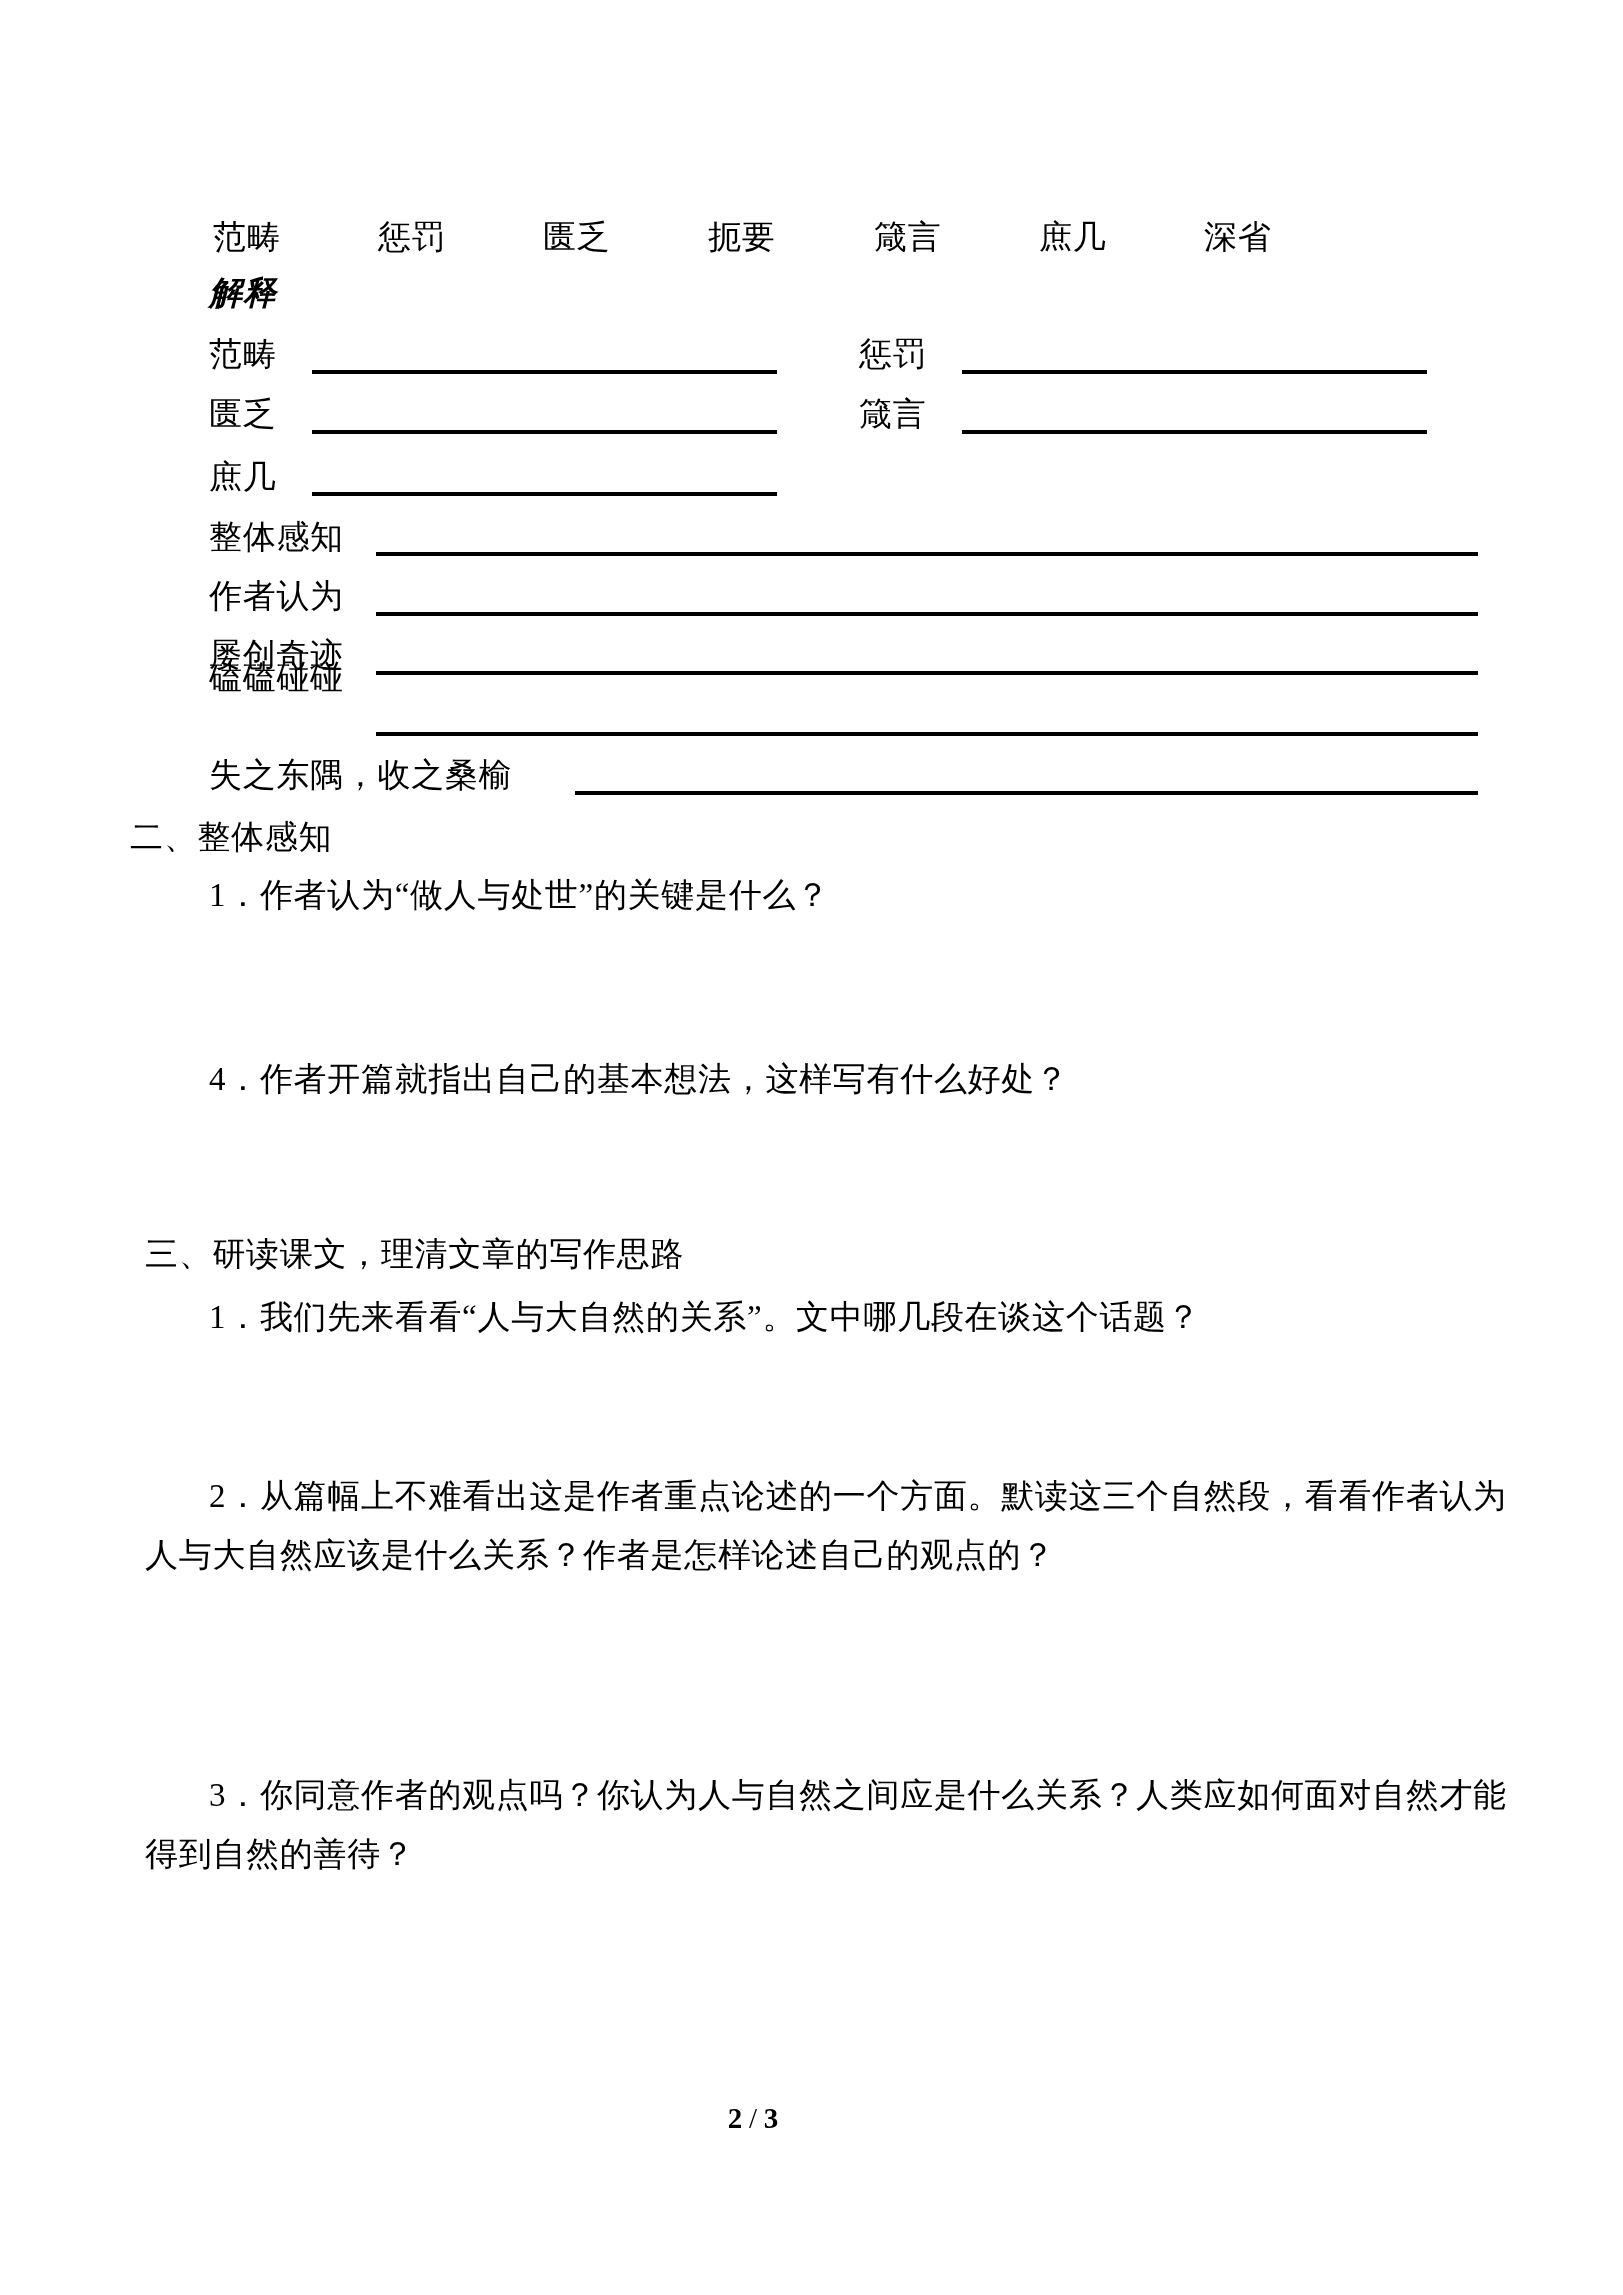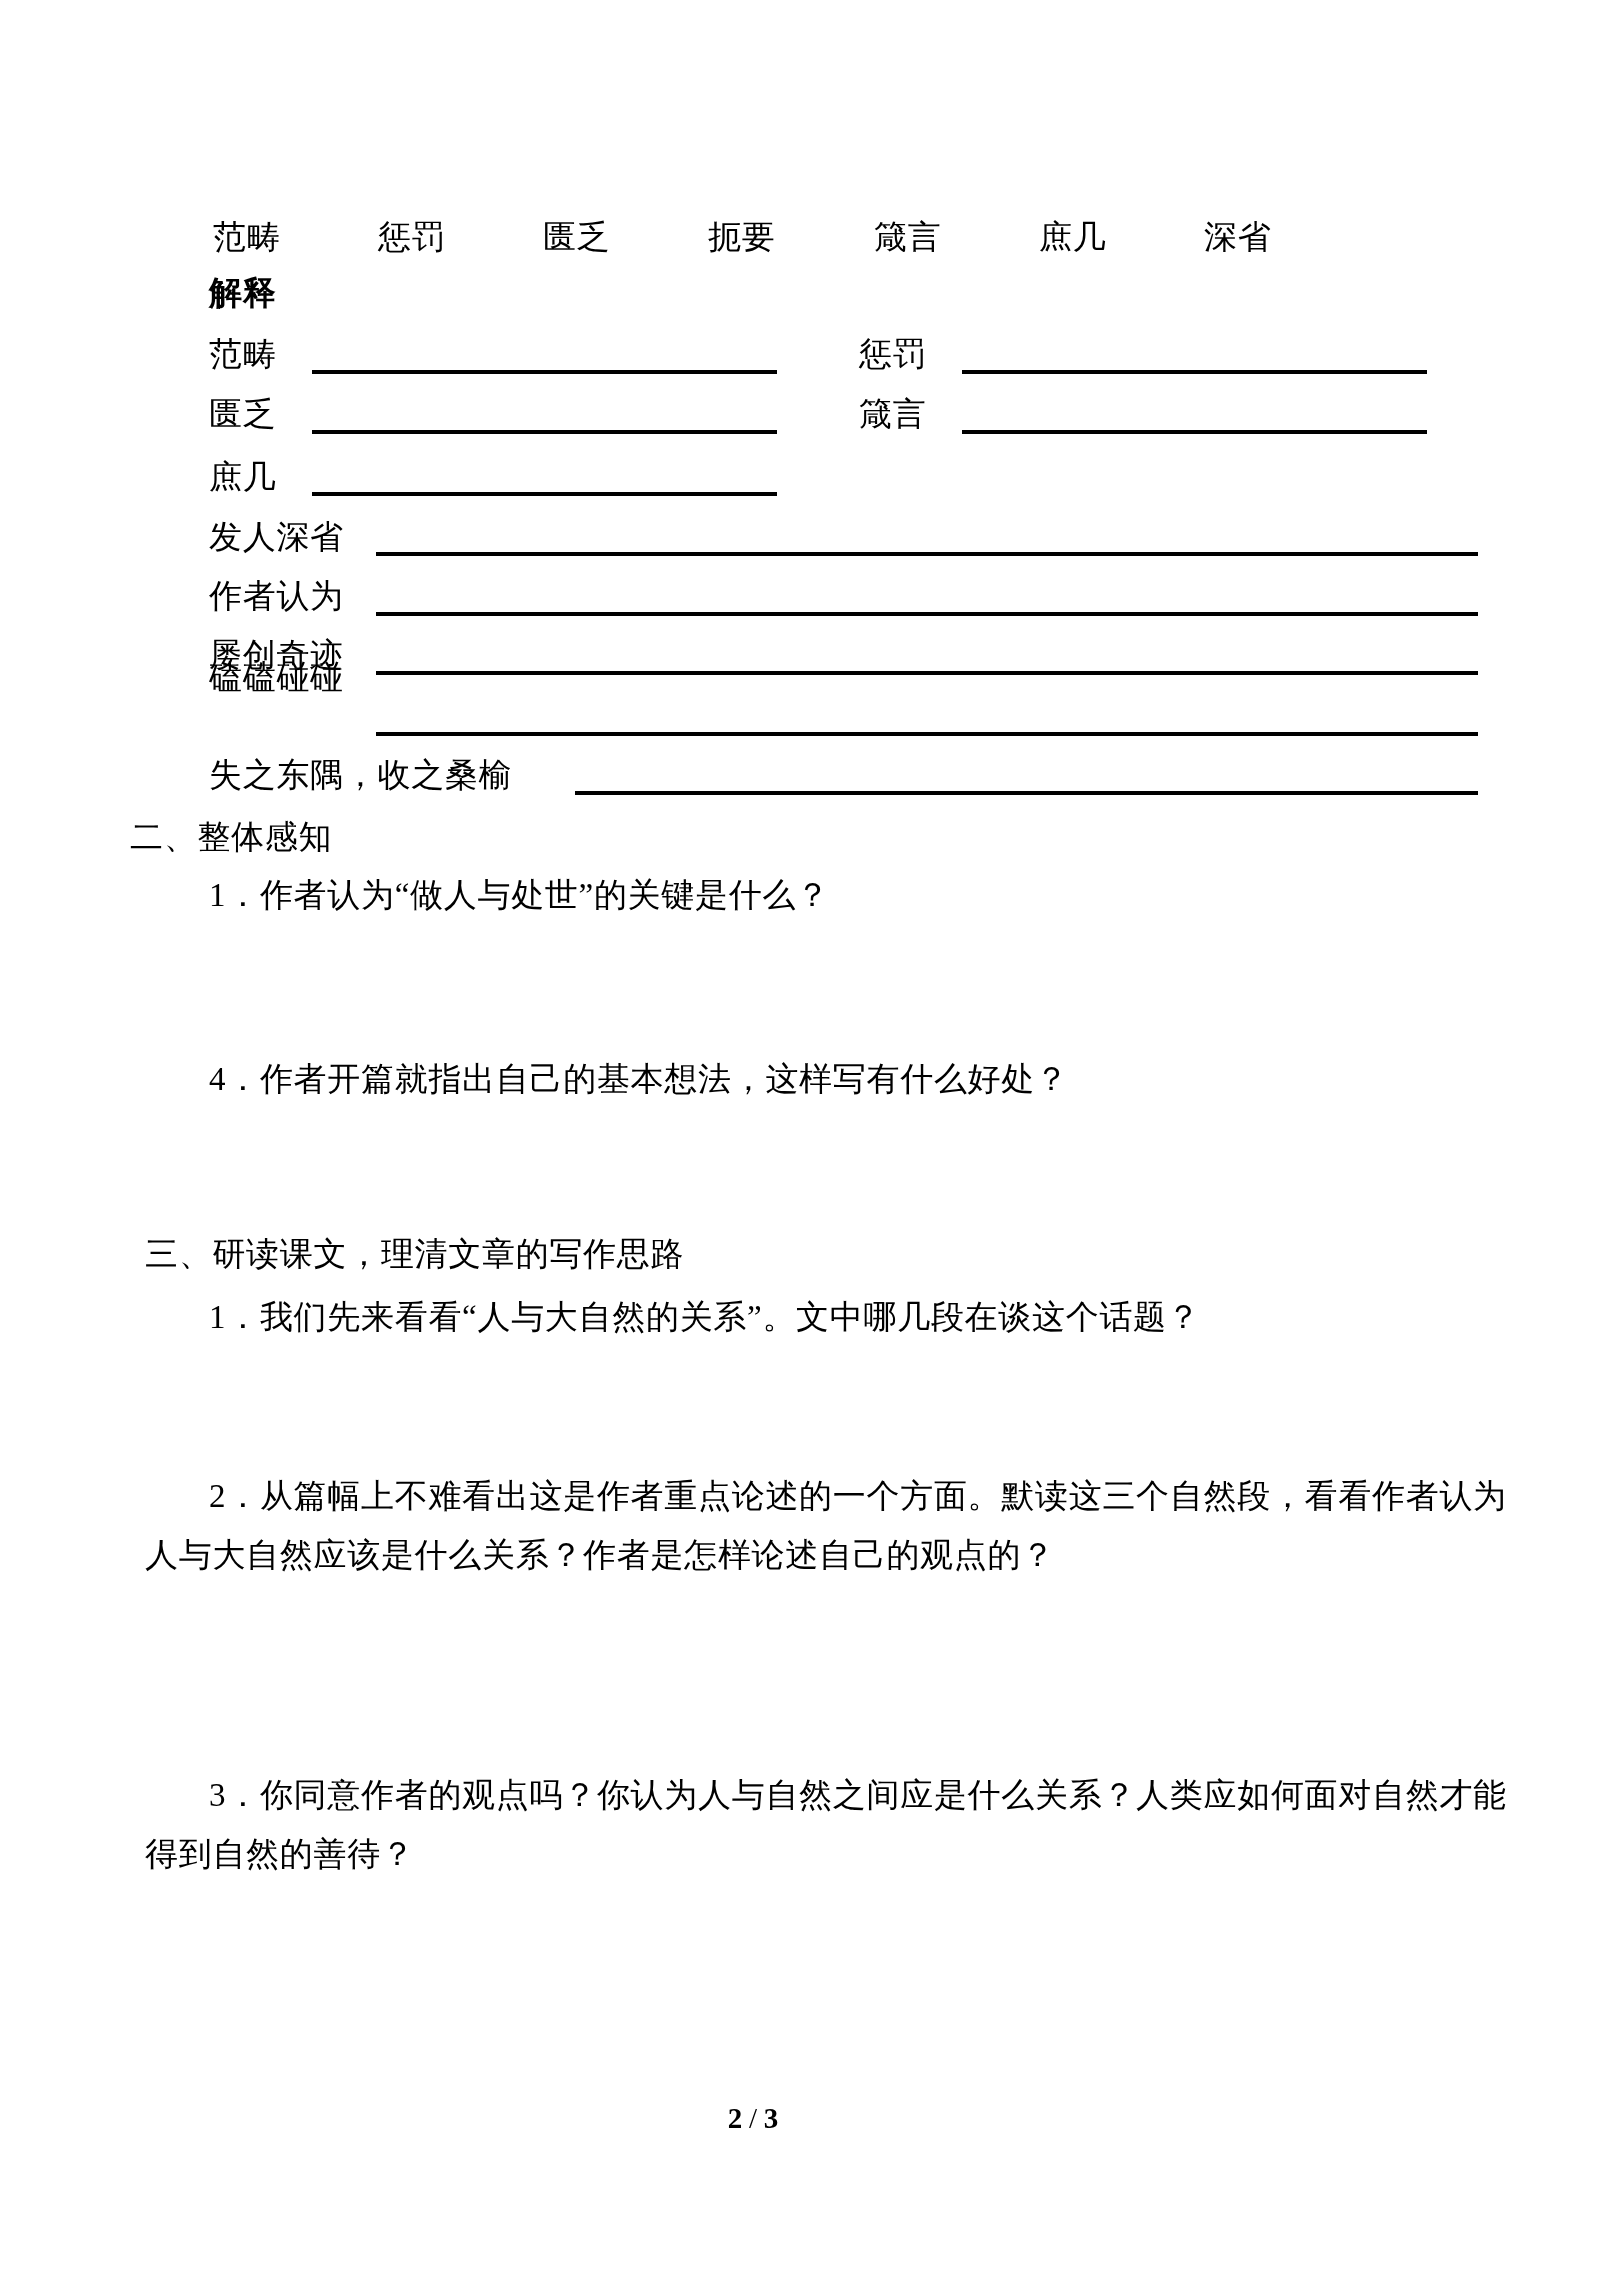--- a/index.html
+++ b/index.html
@@ -17,21 +17,21 @@
     overflow: hidden;
   }
   .t {
     position: absolute;
     font-size: 33px;
     line-height: 35px;
     white-space: nowrap;
     color: #000000;
     letter-spacing: 0.7px;
   }
-  .bold { font-weight: bold; }
+  .bold { font-weight: bold; font-style: italic; }
   .blank {
     position: absolute;
     height: 4.1px;
     background: #000000;
   }
   .footer {
     position: absolute;
     top: 2103px;
     left: 0;
     width: 100%;
@@ -64,21 +64,21 @@
   <div class="blank" style="top:370px; left:962px; width:465px;"></div>
 
   <span class="t" style="top:397px; left:209px;">匮乏</span>
   <div class="blank" style="top:430px; left:312px; width:465px;"></div>
   <span class="t" style="top:397px; left:859px;">箴言</span>
   <div class="blank" style="top:430px; left:962px; width:465px;"></div>
 
   <span class="t" style="top:460px; left:209px;">庶几</span>
   <div class="blank" style="top:492px; left:312px; width:465px;"></div>
 
-  <span class="t" style="top:520px; left:209px;">发人深省</span>
+  <span class="t" style="top:520px; left:209px;">整体感知</span>
   <div class="blank" style="top:552px; left:376px; width:1102px;"></div>
 
   <span class="t" style="top:579px; left:209px;">作者认为</span>
   <div class="blank" style="top:612px; left:376px; width:1102px;"></div>
 
   <span class="t" style="top:638px; left:209px;">屡创奇迹</span>
   <div class="blank" style="top:671px; left:376px; width:1102px;"></div>
 
   <span class="t" style="top:660px; left:209px;">磕磕碰碰</span>
   <div class="blank" style="top:732px; left:376px; width:1102px;"></div>

